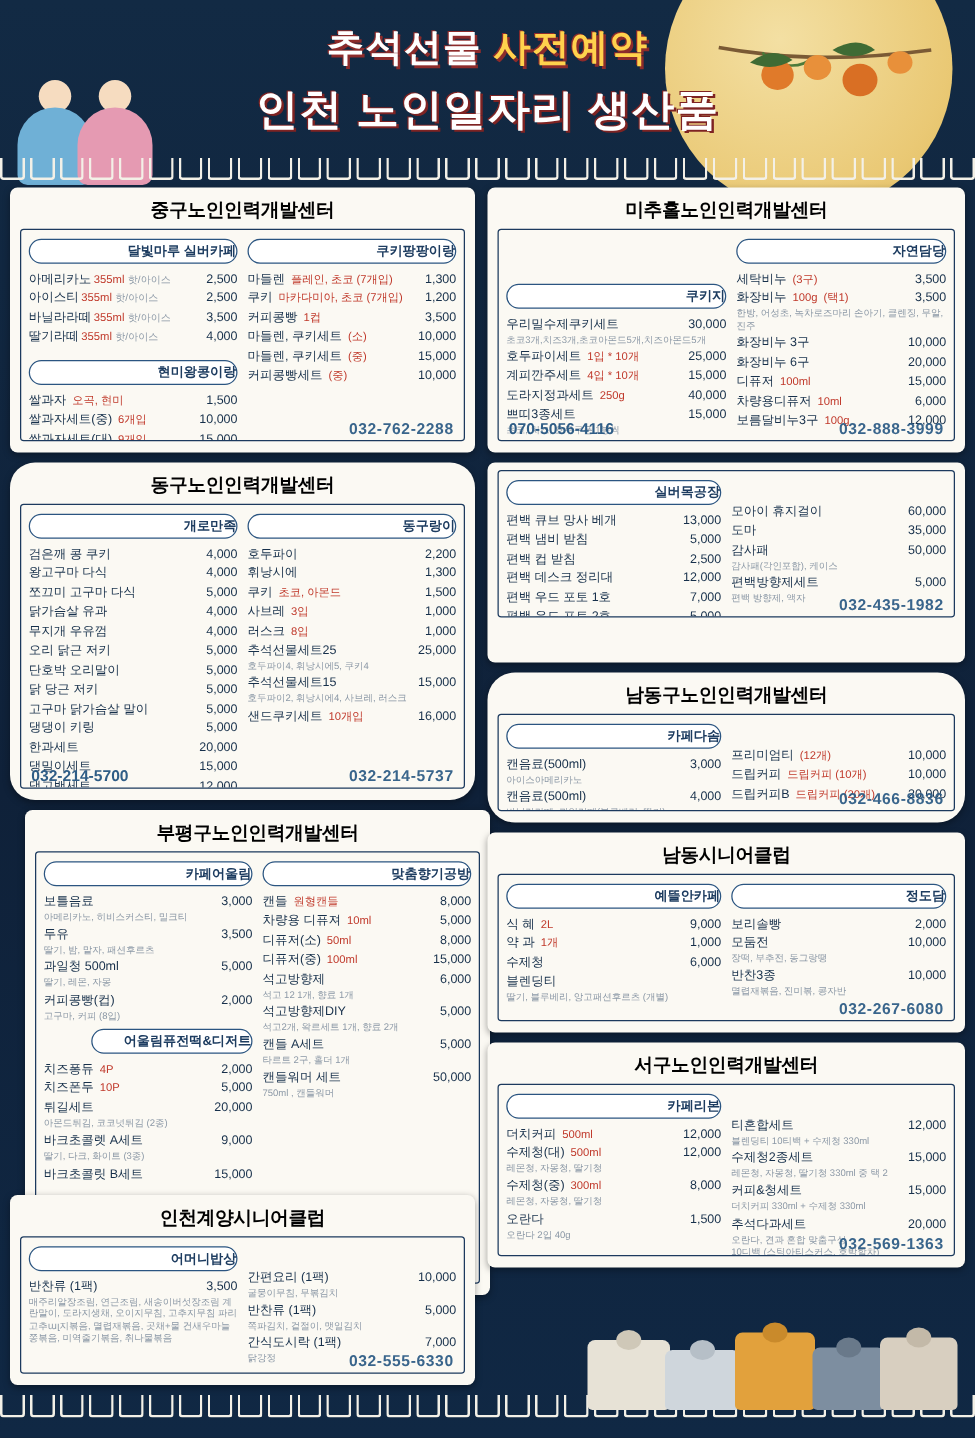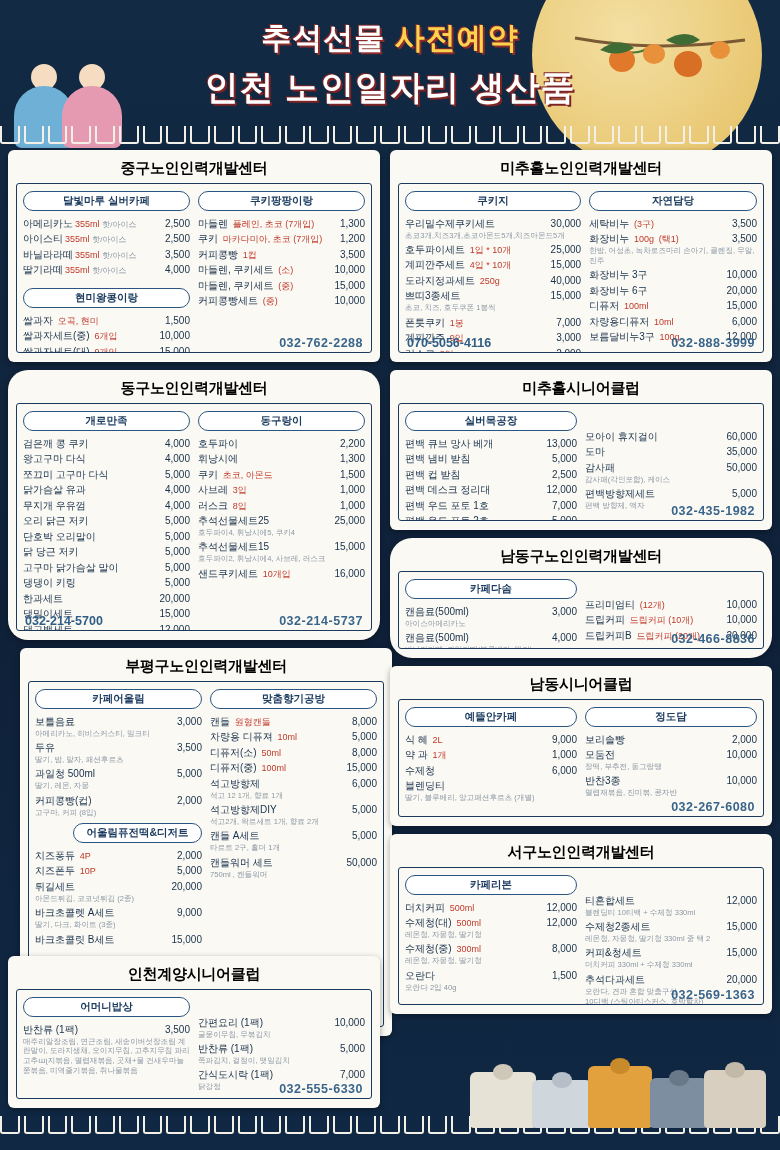--- a/index.html
+++ b/index.html
@@ -86,21 +86,21 @@
     border: 1px solid #1c3a5e;
     border-radius: 3px;
     padding: 6px 6px 16px 6px;
     position: relative;
     height: calc(100% - 28px);
     overflow: hidden;
   }
   .cols { display: flex; gap: 8px; height: 100%; }
   .col { flex: 1; min-width: 0; }
   .sec-head {
-    text-align: center;
+    text-align: right;
     font-size: 10.5px;
     font-weight: bold;
     color: #1d3c60;
     border: 1px solid #2b5581;
     border-radius: 11px;
     padding: 2px 0;
     margin: 1px 0 5px 0;
     background: #fff;
   }
   .row {
@@ -317,21 +317,21 @@
         </div>
       </div>
       <div class="phone">032-762-2288</div>
     </div>
   </div>
 
   <div class="card" style="left:390px; top:150px; width:382px; height:212px;">
     <div class="card-title">미추홀노인인력개발센터</div>
     <div class="card-inner">
       <div class="cols">
-        <div class="col" style="flex:1.05;">
+        <div class="col" style="flex:1.05;margin-top:36px;">
           <div class="sec-head">쿠키지</div>
           <div class="row">
               <span class="nm">우리밀수제쿠키세트</span>
               <span class="pr">30,000</span>
             </div>
           <div class="note">초코3개,치즈3개,초코아몬드5개,치즈아몬드5개</div>
           <div class="row">
               <span class="nm"><span>호두파이세트</span> <span class="unit">1입 * 10개</span></span>
               <span class="pr">25,000</span>
             </div>
@@ -495,21 +495,20 @@
               <span class="pr">16,000</span>
             </div>
         </div>
       </div>
       <div style="position:absolute;left:8px;bottom:2px;font-size:12.5px;font-weight:bold;color:#2f5d86;">032-214-5700</div>
       <div class="phone">032-214-5737</div>
     </div>
   </div>
 
   <div class="card" style="left:390px; top:370px; width:382px; height:160px;">
-    <div class="card-title">미추홀시니어클럽</div>
     <div class="card-inner">
       <div class="cols">
         <div class="col">
           <div class="sec-head">실버목공장</div>
           <div class="row">
               <span class="nm">편백 큐브 망사 베개</span>
               <span class="pr">13,000</span>
             </div>
           <div class="row">
               <span class="nm">편백 냄비 받침</span>

